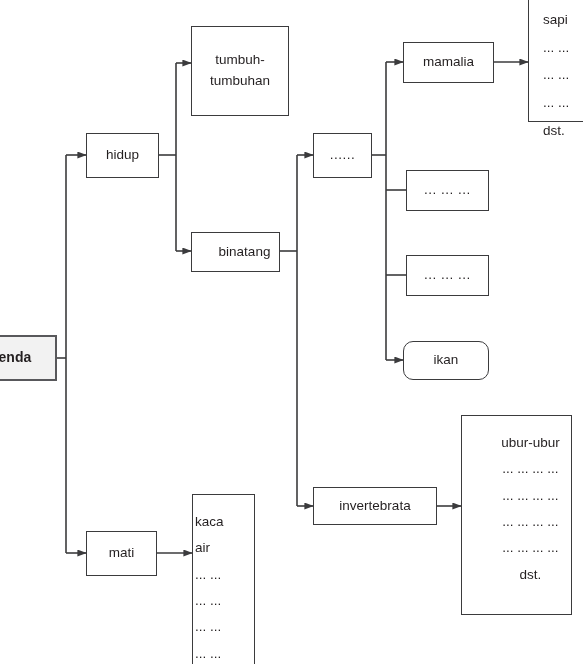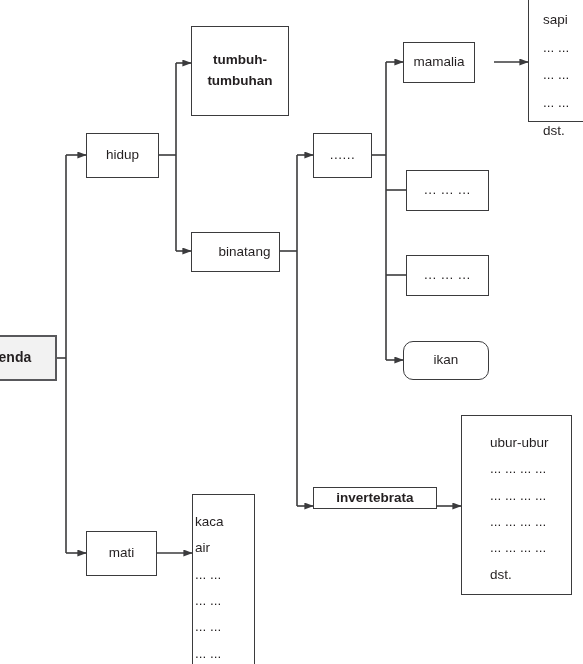--- a/index.html
+++ b/index.html
@@ -55,21 +55,20 @@
     font-size: 13.5px;
     line-height: 2.05;
   }
   .node.list-node .line {
     display: block;
     white-space: pre;
   }
   .node .stack {
     display: block;
     white-space: pre-line;
-    font-weight: bold;
   }
   .dots {
     letter-spacing: 0.5px;
   }
 </style>
 </head>
 <body>
 
 <div id="diagram-root">
 
@@ -129,25 +128,25 @@
   </div>
 
   <div class="node" style="left:191px; top:232px; width:89px; height:40px;padding-left:18px;">
     <span>binatang</span>
   </div>
 
   <div class="node" style="left:313px; top:133px; width:59px; height:45px;">
     <span class="dots">......</span>
   </div>
 
-  <div class="node" style="left:313px; top:487px; width:124px; height:22px;font-weight:bold;">
+  <div class="node" style="left:313px; top:487px; width:124px; height:38px;">
     <span>invertebrata</span>
   </div>
 
-  <div class="node" style="left:403px; top:42px; width:72px; height:41px;">
+  <div class="node" style="left:403px; top:42px; width:91px; height:41px;">
     <span>mamalia</span>
   </div>
 
   <div class="node" style="left:406px; top:170px; width:83px; height:41px;">
     <span class="dots">... ... ...</span>
   </div>
 
   <div class="node" style="left:406px; top:255px; width:83px; height:41px;">
     <span class="dots">... ... ...</span>
   </div>
@@ -167,21 +166,21 @@
   <div class="node list-node" style="left:192px; top:494px; width:63px; height:178px; padding-left:2px; line-height:1.95;">
     <span class="line">kaca</span>
     <span class="line">air</span>
     <span class="line">... ...</span>
     <span class="line">... ...</span>
     <span class="line">... ...</span>
     <span class="line">... ...</span>
     <span class="line">dst.</span>
   </div>
 
-  <div class="node list-node" style="left:461px; top:415px; width:111px; height:180px; padding-left:28px; line-height:1.95;">
+  <div class="node list-node" style="left:461px; top:415px; width:111px; height:200px; padding-left:28px; line-height:1.95;text-align:center;">
     <span class="line">ubur-ubur</span>
     <span class="line">... ... ... ...</span>
     <span class="line">... ... ... ...</span>
     <span class="line">... ... ... ...</span>
     <span class="line">... ... ... ...</span>
     <span class="line">dst.</span>
   </div>
 
 </div>
 

